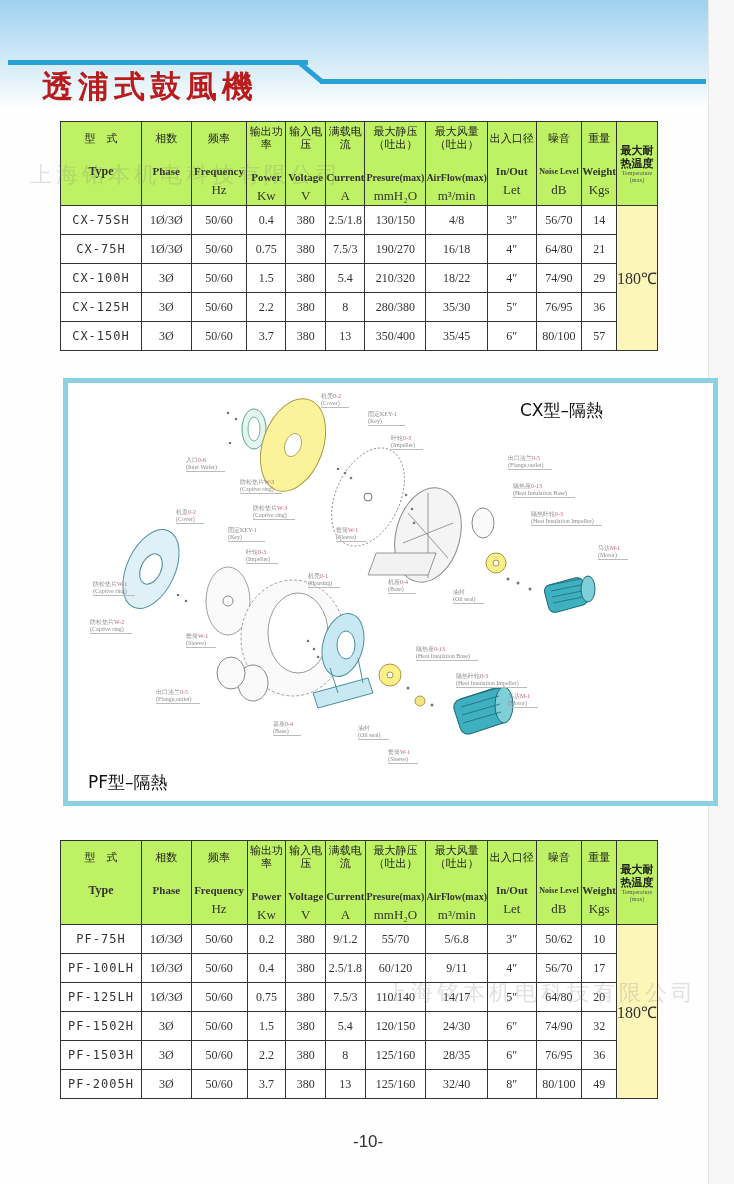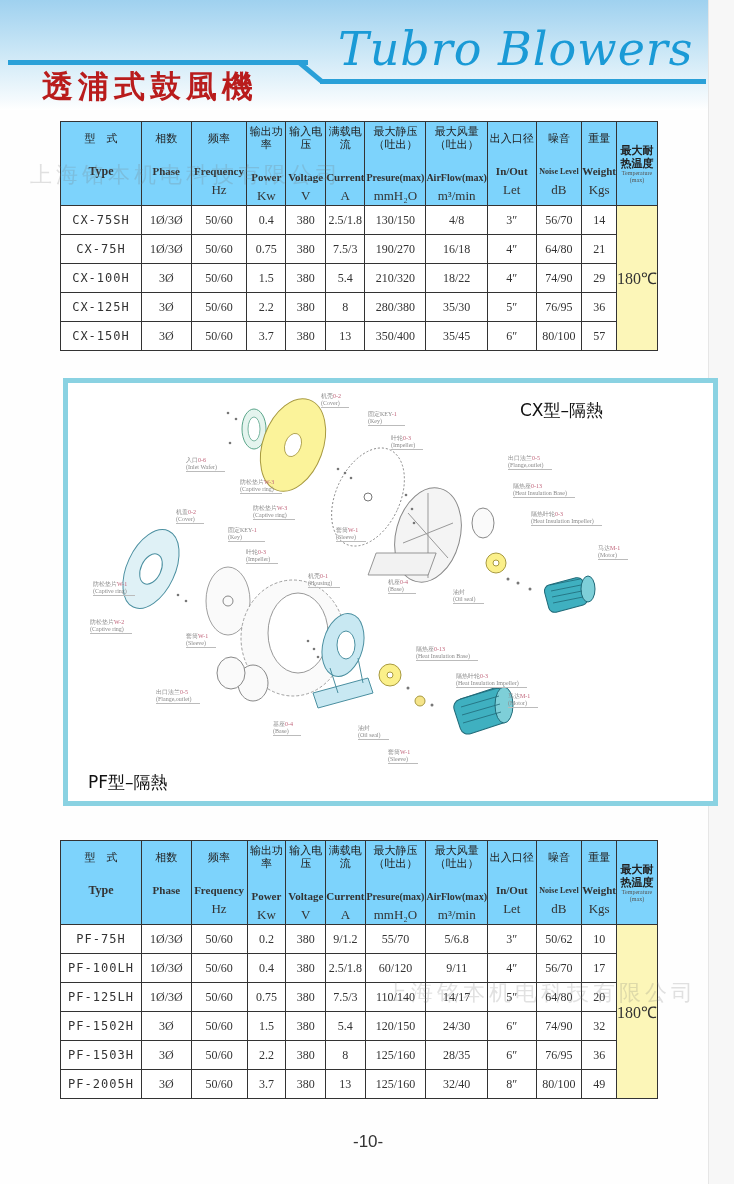--- a/index.html
+++ b/index.html
@@ -9,21 +9,21 @@
   
   .header-band { position: absolute; left: 0; top: 0; width: 708px; height: 110px; background: linear-gradient(180deg, #9fd1ef 0%, #c9e6f6 45%, #f4fafd 90%, #ffffff 100%); }
   .header-line-left { position: absolute; left: 8px; top: 60px; width: 300px; height: 5px; background: #2aa0d8; }
   .header-line-slant { position: absolute; left: 300px; top: 60px; width: 30px; height: 5px; background: #2aa0d8; transform-origin: left top; transform: rotate(40deg); }
   .header-line-right { position: absolute; left: 320px; top: 79px; width: 386px; height: 5px; background: #2aa0d8; }
   .title-en { position: absolute; left: 338px; top: 22px; font-family: "DejaVu Serif", serif; font-style: italic; font-size: 46px; color: #1a9ad6; letter-spacing: 1px; }
   .title-zh { position: absolute; left: 42px; top: 66px; font-family: "DejaVu Sans", sans-serif; font-size: 31px; font-weight: bold; color: #b91c1c; letter-spacing: 5px; }
   
   table.spec { position: absolute; border-collapse: collapse; background: #fff; }
   table.spec td, table.spec th { border: 1px solid #333; text-align: center; vertical-align: middle; color: #333; font-weight: normal; }
-  table.spec thead th { background: #7dd3fc; font-size: 11px; line-height: 13px; padding: 2px 0; color: #333; }
+  table.spec thead th { background: #bef264; font-size: 11px; line-height: 13px; padding: 2px 0; color: #333; }
   table.spec thead th .zh { font-family: "DejaVu Sans", sans-serif; font-size: 11px; display: block; color: #222; }
   table.spec thead th .en { font-family: "Liberation Serif", serif; font-size: 11px; display: block; margin-top: 20px; font-weight: bold; }
   table.spec thead th .unit { font-family: "Liberation Serif", serif; font-size: 13px; display: block; margin-top: 5px; }
   table.spec thead th .tiny { font-size: 6px; display: block; color: #555; line-height: 7px; }
   table.spec tbody td { font-size: 12px; height: 29px; font-family: "Liberation Serif", serif; }
   table.spec tbody td.model { font-family: "DejaVu Sans Mono", monospace; font-size: 12px; letter-spacing: 1px; text-align: center; }
   table.spec td.temp { background: #fcf6b8; font-size: 16px; }
   #table-cx { left: 60px; top: 121px; width: 598px; }
   #table-pf { left: 60px; top: 840px; width: 598px; }
   
@@ -37,21 +37,20 @@
 </head>
 <body>
 
 <div class="page">
   <div class="edge-right"></div>
 
   <div class="header-band"></div>
   <div class="header-line-left"></div>
   <div class="header-line-slant"></div>
   <div class="header-line-right"></div>
-  <div class="title-en">Tubro Blowers</div>
   <div class="title-zh">透浦式鼓風機</div>
 
   <table class="spec" id="table-cx">
     <thead>
       <tr style="height:84px">
         <th style="width:82px">
             <span class="zh">型　式</span>
             <span class="en" style="font-size:12px">Type</span>
             <span class="unit">&nbsp;</span>
           </th>

